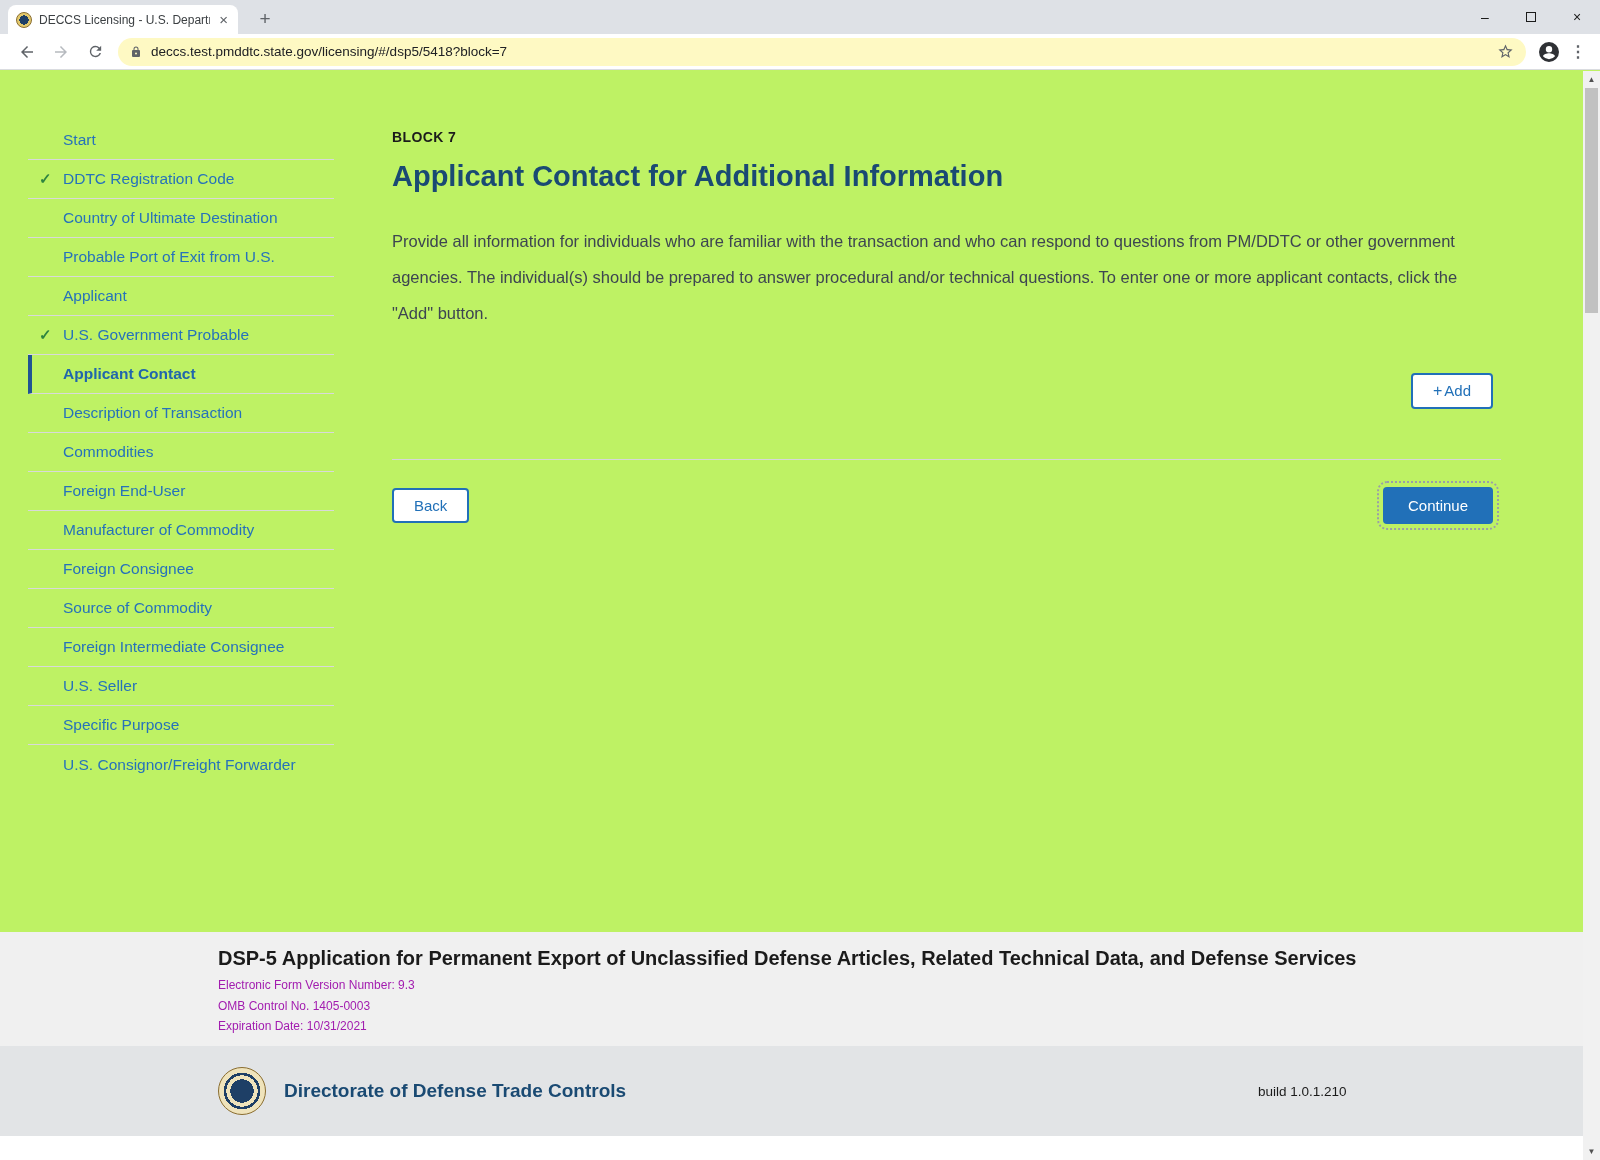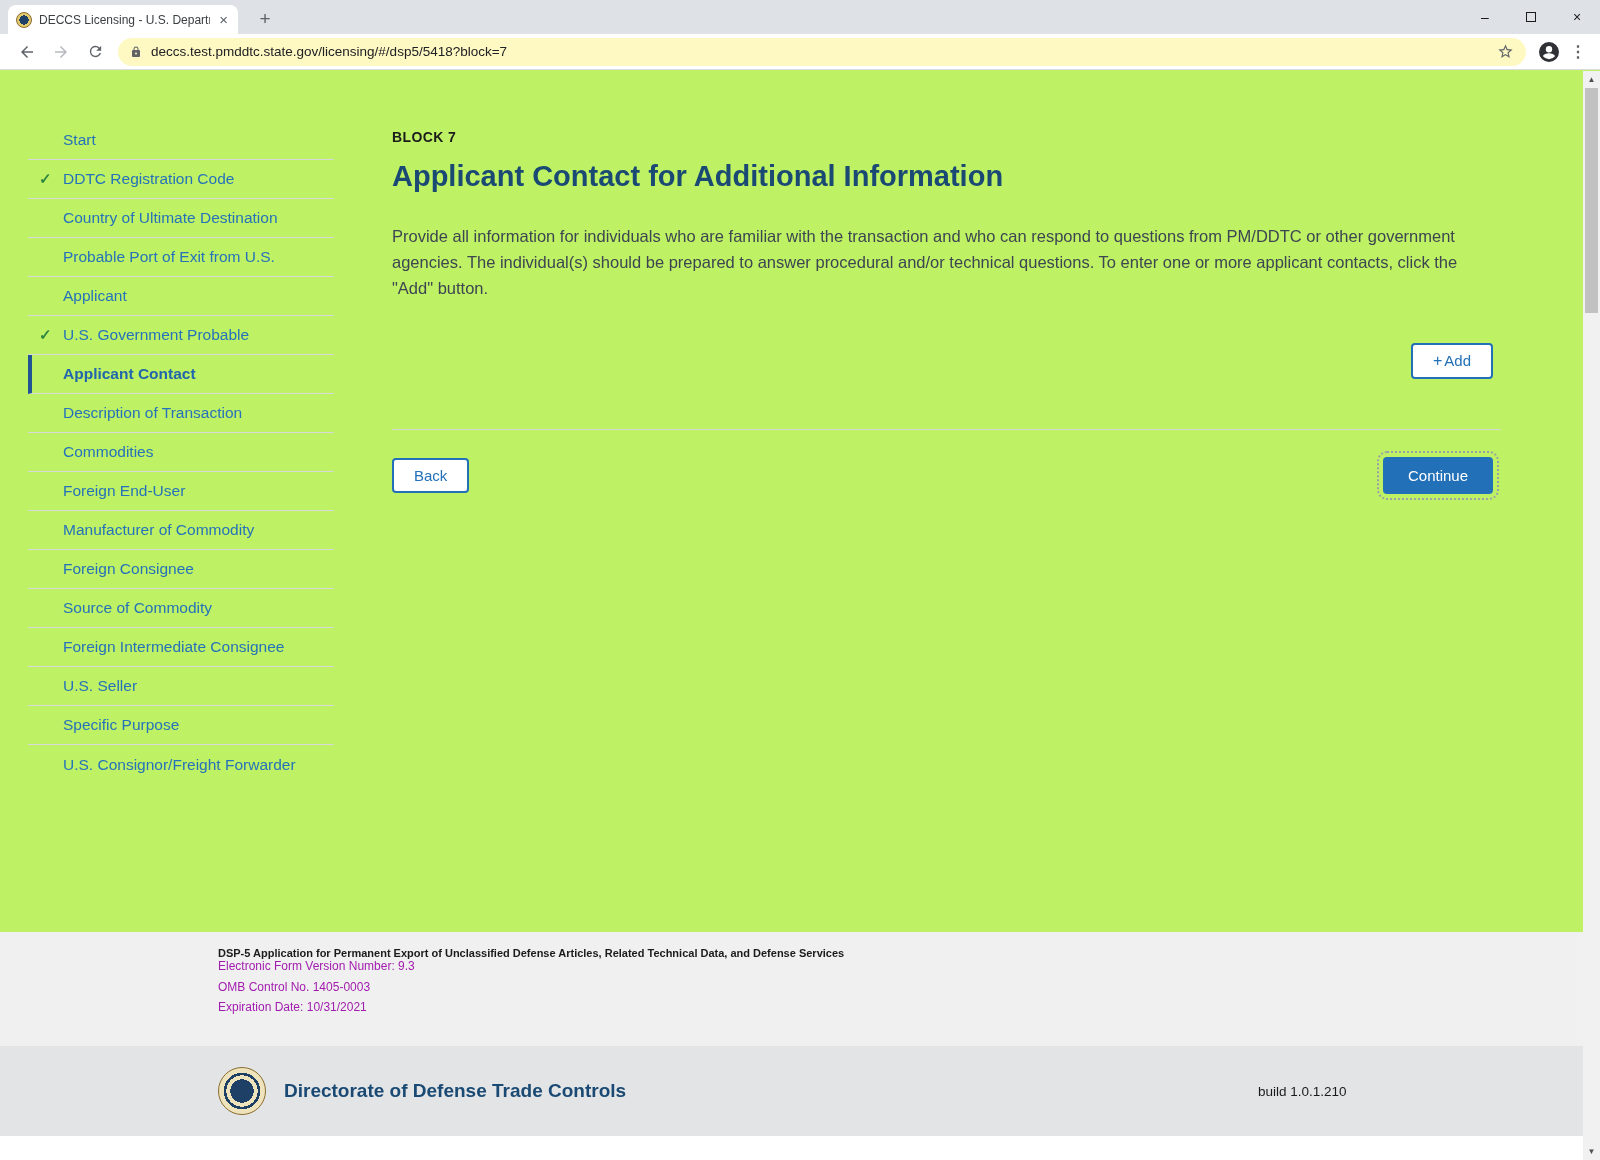--- a/index.html
+++ b/index.html
@@ -68,38 +68,38 @@
   .nav-item:last-child { border-bottom: none; }
   .nav-item.active {
     border-left: 4px solid #205493; padding-left: 31px;
     font-weight: 700; color: #2166ac;
   }
   .check { position: absolute; left: 11px; color: #2e8540; font-weight: 700; font-size: 15px; }
 
   .content { position: absolute; left: 392px; top: 0; width: 1109px; padding-top: 59px; }
   .block-label { font-size: 14px; font-weight: 700; color: #1b1b1b; letter-spacing: 0.4px; }
   .page-title { margin-top: 15px; font-size: 29px; font-weight: 700; color: #1a4a73; }
-  .description { margin-top: 30px; font-size: 16.5px; line-height: 26px; color: #3d4551; max-width: 1100px; }
+  .description { margin-top: 30px; font-size: 16.5px; line-height: 36px; color: #3d4551; max-width: 1100px; }
 
   .add-row { margin-top: 42px; display: flex; justify-content: flex-end; padding-right: 8px; }
   .btn {
     font-family: "Liberation Sans", sans-serif; font-weight: 400; font-size: 15px;
     border-radius: 4px; cursor: pointer;
   }
   .btn.outline { background: #ffffff; color: #2170b8; border: 2px solid #2170b8; padding: 7px 20px; }
   .btn.primary { background: #2170b8; color: #ffffff; border: none; padding: 10px 25px; }
   .btn.focused { outline: 2px dotted #9aa0a6; outline-offset: 4px; }
   .plus { font-size: 16px; margin-right: 2px; }
 
   .divider { margin-top: 50px; border: none; border-top: 1px solid #d6d7d9; width: 100%; }
   .actions-row { margin-top: 27px; display: flex; justify-content: space-between; align-items: center; padding-right: 8px; }
 
   
   .footer-top { height: 114px; background: #f0f0f0; padding: 15px 0 0 218px; }
-  .footer-title { font-size: 11px; font-weight: 700; color: #1b1b1b; }
+  .footer-title { font-size: 20px; font-weight: 700; color: #1b1b1b; margin-bottom: 8px; }
   .footer-line { font-size: 12px; color: #a21caf; margin-bottom: 6.5px; }
 
   .footer-bottom { height: 90px; background: #e2e4e6; display: flex; align-items: center; padding-left: 218px; position: relative; }
   .seal {
     width: 48px; height: 48px; border-radius: 50%; flex: none;
     background: radial-gradient(circle, #1e3f66 0 36%, #efe3bb 36% 48%, #1e3f66 48% 56%, #efe3bb 56% 100%);
     border: 1px solid #8a6d2f;
   }
   .org-name { margin-left: 18px; font-size: 19px; font-weight: 700; color: #1a4a73; }
   .build { position: absolute; left: 1258px; top: 50%; transform: translateY(-50%); font-size: 13.5px; color: #1b1b1b; }

